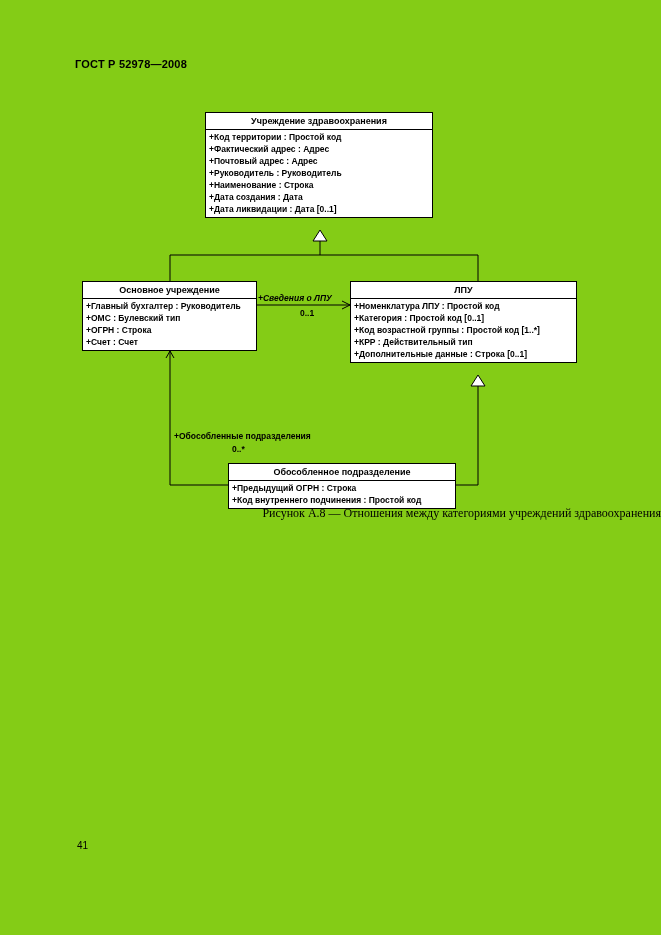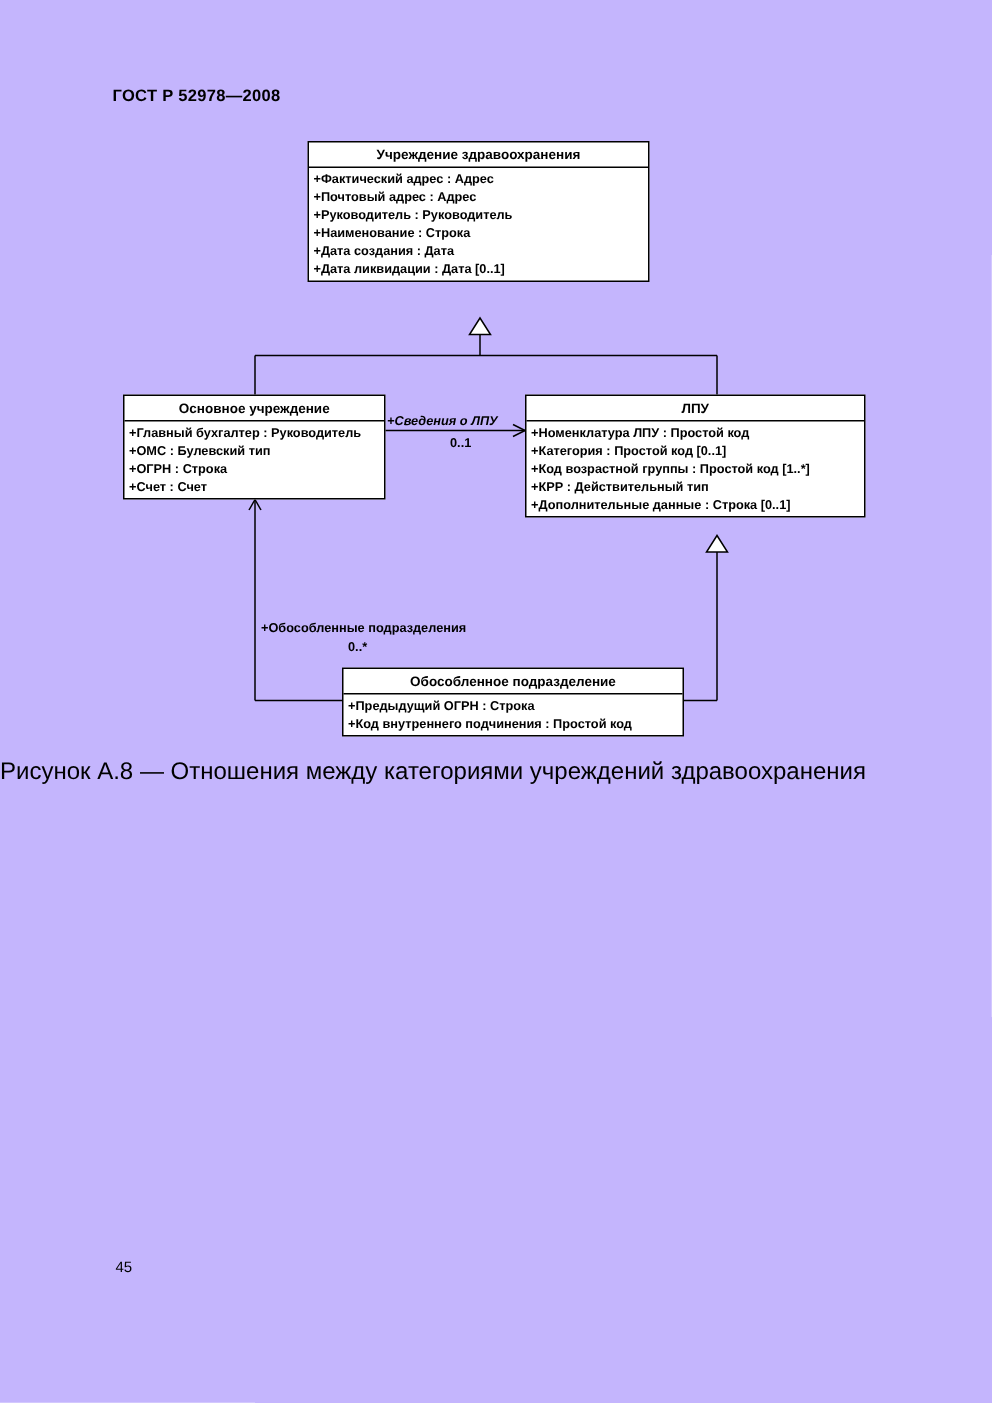--- a/index.html
+++ b/index.html
@@ -4,29 +4,29 @@
 <style>
   * { margin:0; padding:0; box-sizing:border-box; }
   html,body { width:661px; height:935px; }
   body {
     background:#ffffff;
     font-family:"Liberation Sans","DejaVu Sans",sans-serif;
     color:#000;
     position:relative;
     overflow:hidden;
   }
-  .page { position:absolute; inset:0; background:#c4b5fd; }
+  .page { position:absolute; inset:0; background:#84cc16; }
 
   .doc-header {
     position:absolute; left:75px; top:58px;
     font-size:11px; font-weight:bold; letter-spacing:0.2px;
     white-space:nowrap;
   }
 
-  .diagram { position:absolute; inset:0; }
+  .diagram { position:absolute; inset:0;margin-top:18px; }
 
   svg.connectors { position:absolute; left:0; top:0; pointer-events:none; }
 
   .uml-class {
     position:absolute;
     border:1px solid #000;
     background:#fff;
   }
   .uml-title {
     height:17px; line-height:16px;
@@ -42,21 +42,21 @@
   }
 
   .edge-label {
     position:absolute;
     font-size:8.5px; font-weight:bold;
     white-space:nowrap;
   }
 
   .caption {
     position:absolute; left:0; right:0; top:506px;
-    text-align:left; font-size:16px;
+    text-align:right; font-size:12px;font-family:Liberation Serif, serif;
   }
   .page-number {
     position:absolute; left:77px; top:840px;
     font-size:10px;
   }
 </style>
 </head>
 <body>
 
 <div class="page">
@@ -91,20 +91,21 @@
       <g stroke="#000" stroke-width="1" fill="none">
         <polygon points="478,357 471,368 485,368" fill="#ffffff"></polygon>
         <line x1="478" y1="368" x2="478" y2="467"></line>
         <line x1="436" y1="467" x2="478" y2="467"></line>
       </g>
     </svg>
 
     <div class="uml-class" style="left:205px; top:94px; width:228px;">
       <div class="uml-title">Учреждение здравоохранения</div>
       <div class="uml-attrs">
+        <div class="attr">+Код территории : Простой код</div>
         <div class="attr">+Фактический адрес : Адрес</div>
         <div class="attr">+Почтовый адрес : Адрес</div>
         <div class="attr">+Руководитель : Руководитель</div>
         <div class="attr">+Наименование : Строка</div>
         <div class="attr">+Дата создания : Дата</div>
         <div class="attr">+Дата ликвидации : Дата [0..1]</div>
       </div>
     </div>
 
     <div class="uml-class" style="left:82px; top:263px; width:175px;">
@@ -138,15 +139,15 @@
 
     <div class="edge-label" style="left:258px; top:275px;font-style:italic;">+Сведения о ЛПУ</div>
     <div class="edge-label" style="left:288px; top:290px;padding-left:12px;">0..1</div>
     <div class="edge-label" style="left:174px; top:413px;">+Обособленные подразделения</div>
     <div class="edge-label" style="left:232px; top:426px;">0..*</div>
 
   </div>
 
   <div class="caption">Рисунок А.8 — Отношения между категориями учреждений здравоохранения</div>
 
-  <div class="page-number">45</div>
+  <div class="page-number">41</div>
 
 </div>
 
 </body></html>

